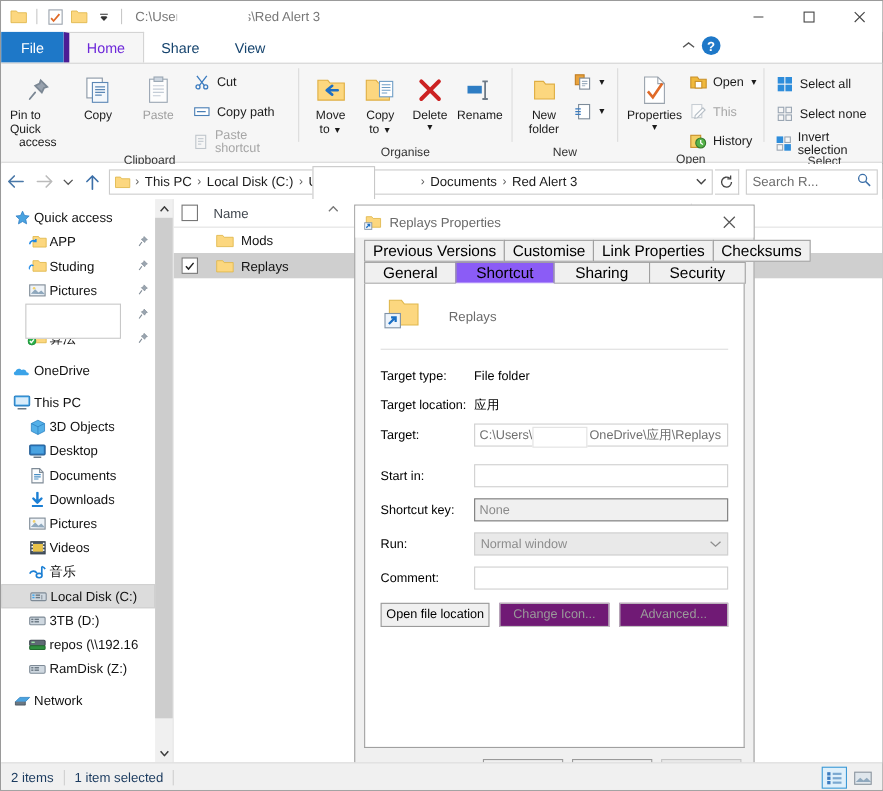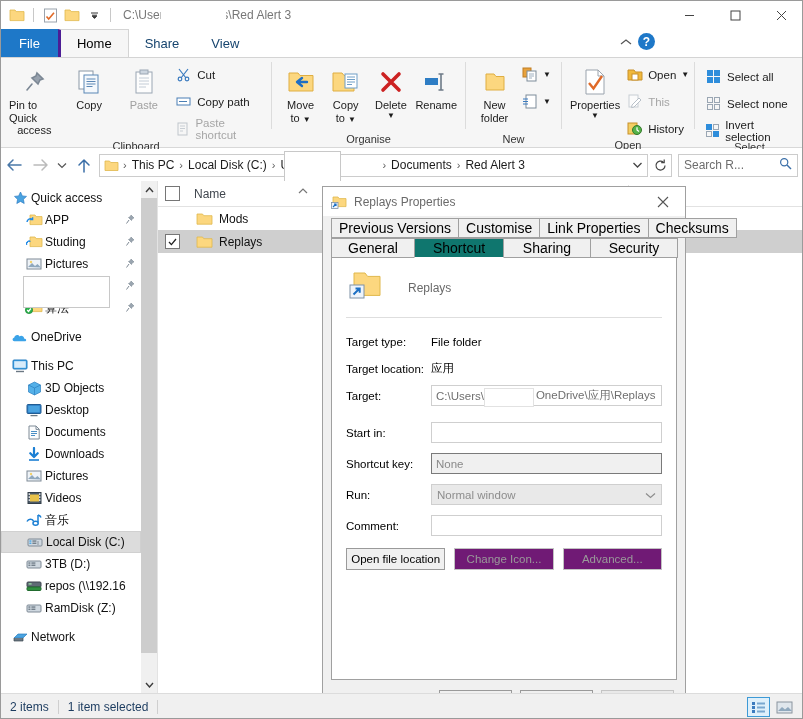--- a/index.html
+++ b/index.html
@@ -43,22 +43,22 @@
     background: #ffffff;
     display: flex; align-items: flex-end;
   }
   .tab {
     height: 28px; padding: 0 16px; font-size: 13px; color: #16446e;
     display: flex; align-items: center; box-sizing: border-box;
   }
   .tab.file { background: #1e78c8; color: #ffffff; padding: 0 18px; }
   .tab.active {
     background: #f6f6f6;
-    border-left: 3px solid #4c1d95; border-right: 1px solid #d4d4d4; border-top: 1px solid #d4d4d4;
-    color: #000000;
+    border-left: 5px solid #4c1d95; border-right: 1px solid #d4d4d4; border-top: 1px solid #d4d4d4;
+    color: #6d28d9;
   }
   .tabs-right { position: absolute; right: 4px; top: 4px; display: flex; align-items: center; gap: 6px; }
   .chev-up { font-size: 11px; color: #555; }
   .help-btn {
     width: 17px; height: 17px; border-radius: 50%; background: #1e78c8; color: #fff;
     font-size: 12px; font-weight: bold; display: flex; align-items: center; justify-content: center;
   }
 
   
   .ribbon {
@@ -177,21 +177,21 @@
   .dlg-title .tt { font-size: 12px; color: #6a6a6a; margin-left: 7px; }
   .dlg-close { position: absolute; right: 0; top: 0; width: 45px; height: 29px; display: flex; align-items: center; justify-content: center; }
   .tabstrip { padding: 2px 8px 0 8px; }
   .tabrow { display: flex; }
   .dtab {
     font-size: 14px; color: #000; padding: 3px 7px 3px 7px; background: #f0f0f0;
     border: 1px solid #a0a0a0; margin-right: -1px; box-sizing: border-box; height: 20px;
     white-space: nowrap; display: flex; align-items: center;
   }
   .tabrow.second .dtab { justify-content: center; }
-  .dtab.active { background: #0f766e; border-bottom-color: #ffffff; position: relative; z-index: 2; }
+  .dtab.active { background: #8b5cf6; border-bottom-color: #ffffff; position: relative; z-index: 2; }
   .tabpage {
     margin: 0 8px 0 8px; background: #ffffff; border: 1px solid #a0a0a0; border-top: none;
     height: 422px; box-sizing: border-box; position: relative; padding: 0;
   }
   .hdr-row { display: flex; align-items: center; padding: 12px 0 0 14px; }
   .hdr-icon { width: 40px; height: 36px; display: flex; align-items: flex-start; justify-content: center; }
   .hdr-name { font-size: 12px; color: #6a6a6a; margin-left: 22px; }
   .hr { height: 1px; background: #dedede; margin: 11px 14px 0 14px; }
   .frm { padding: 10px 14px 0 14px; }
   .frow2 { display: flex; align-items: center; height: 27px; }

